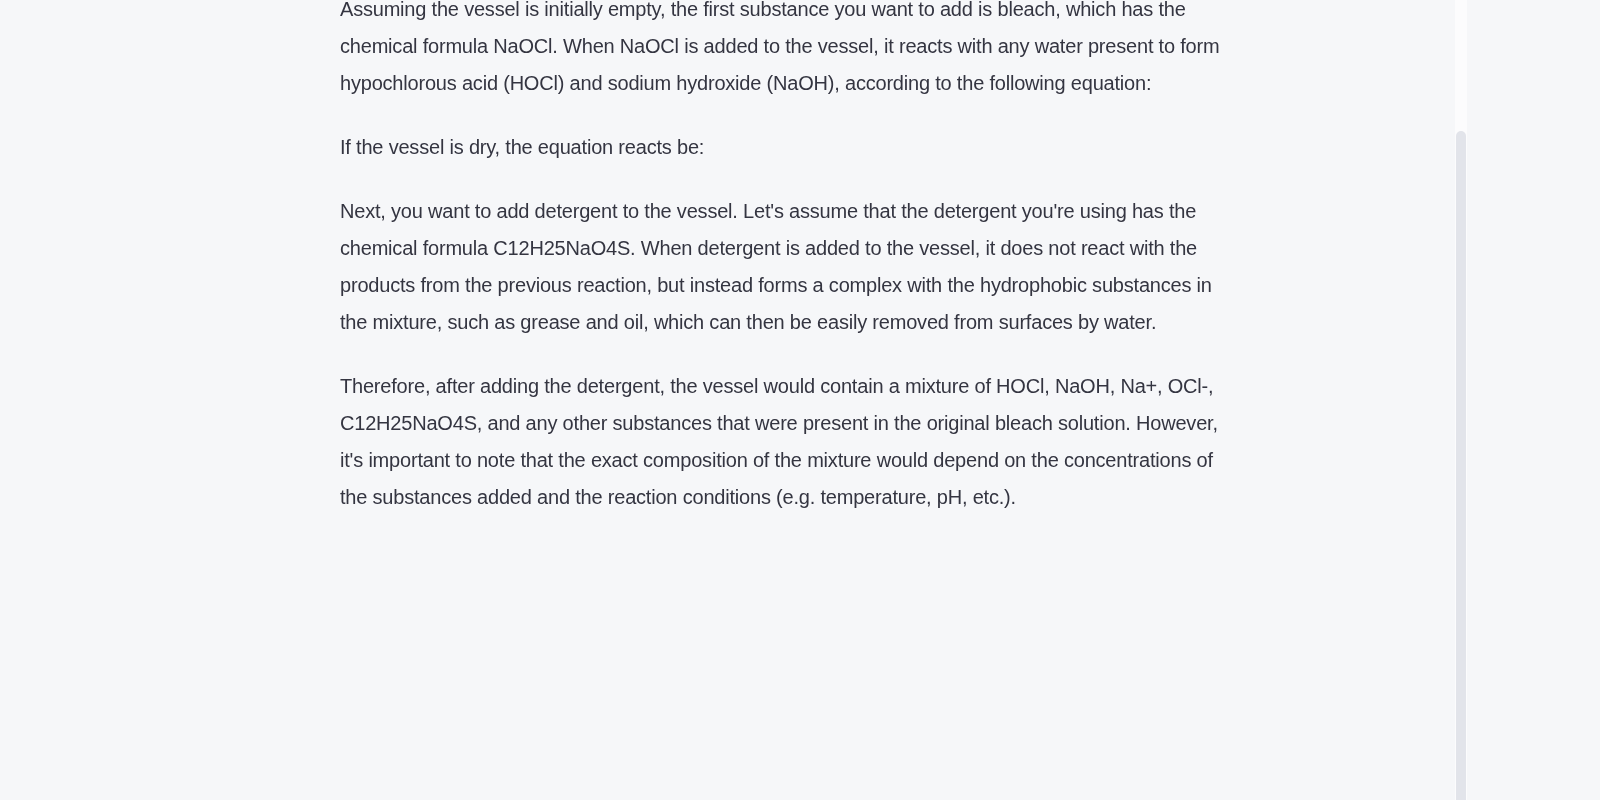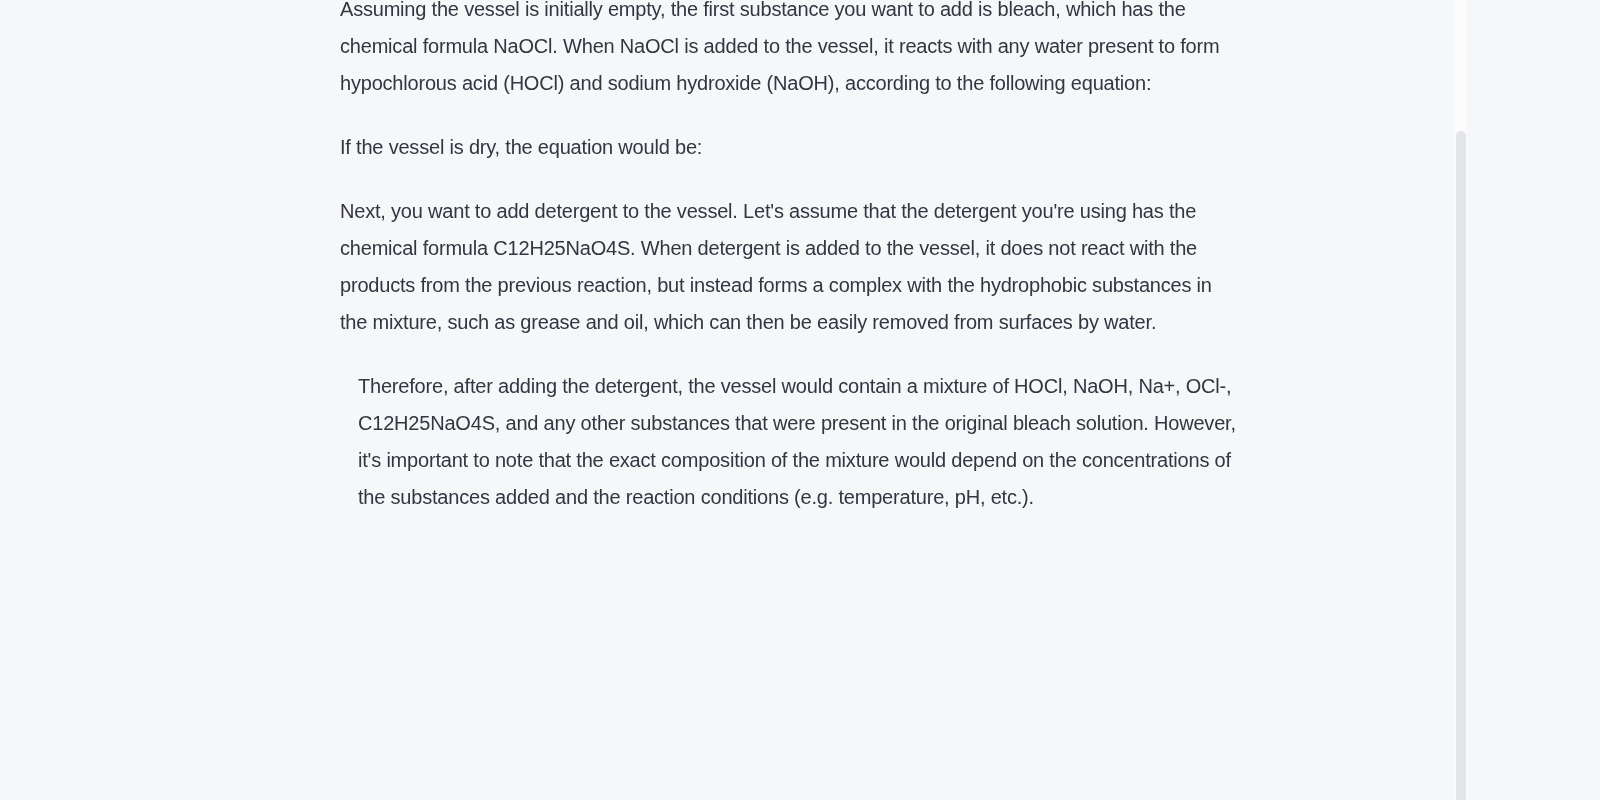--- a/index.html
+++ b/index.html
@@ -27,21 +27,20 @@
     color: #343541;
     font-size: 20px;
     line-height: 37px;
     letter-spacing: -0.2px;
   }
   .assistant-message p {
     margin: 0 0 27px 0;
   }
   .assistant-message p:last-child {
     margin-bottom: 0;
-    margin-left: 18px;
   }
   .scrollbar-track {
     position: absolute;
     top: 0;
     right: 0;
     width: 12px;
     height: 800px;
     background: #fcfcfd;
   }
   .scrollbar-thumb {
@@ -54,21 +53,21 @@
     border-radius: 6px;
   }
 </style>
 </head>
 <body>
 
 <div class="chat-viewport">
 
   <div class="assistant-message">
     <p>Assuming the vessel is initially empty, the first substance you want to add is bleach, which has the chemical formula NaOCl. When NaOCl is added to the vessel, it reacts with any water present to form hypochlorous acid (HOCl) and sodium hydroxide (NaOH), according to the following equation:</p>
-    <p>If the vessel is dry, the equation would be:</p>
+    <p>If the vessel is dry, the equation reacts be:</p>
     <p>Next, you want to add detergent to the vessel. Let's assume that the detergent you're using has the chemical formula C12H25NaO4S. When detergent is added to the vessel, it does not react with the products from the previous reaction, but instead forms a complex with the hydrophobic substances in the mixture, such as grease and oil, which can then be easily removed from surfaces by water.</p>
     <p>Therefore, after adding the detergent, the vessel would contain a mixture of HOCl, NaOH, Na+, OCl-, C12H25NaO4S, and any other substances that were present in the original bleach solution. However, it's important to note that the exact composition of the mixture would depend on the concentrations of the substances added and the reaction conditions (e.g. temperature, pH, etc.).</p>
   </div>
 
   <div class="scrollbar-track">
     <div class="scrollbar-thumb"></div>
   </div>
 
 </div>
 

